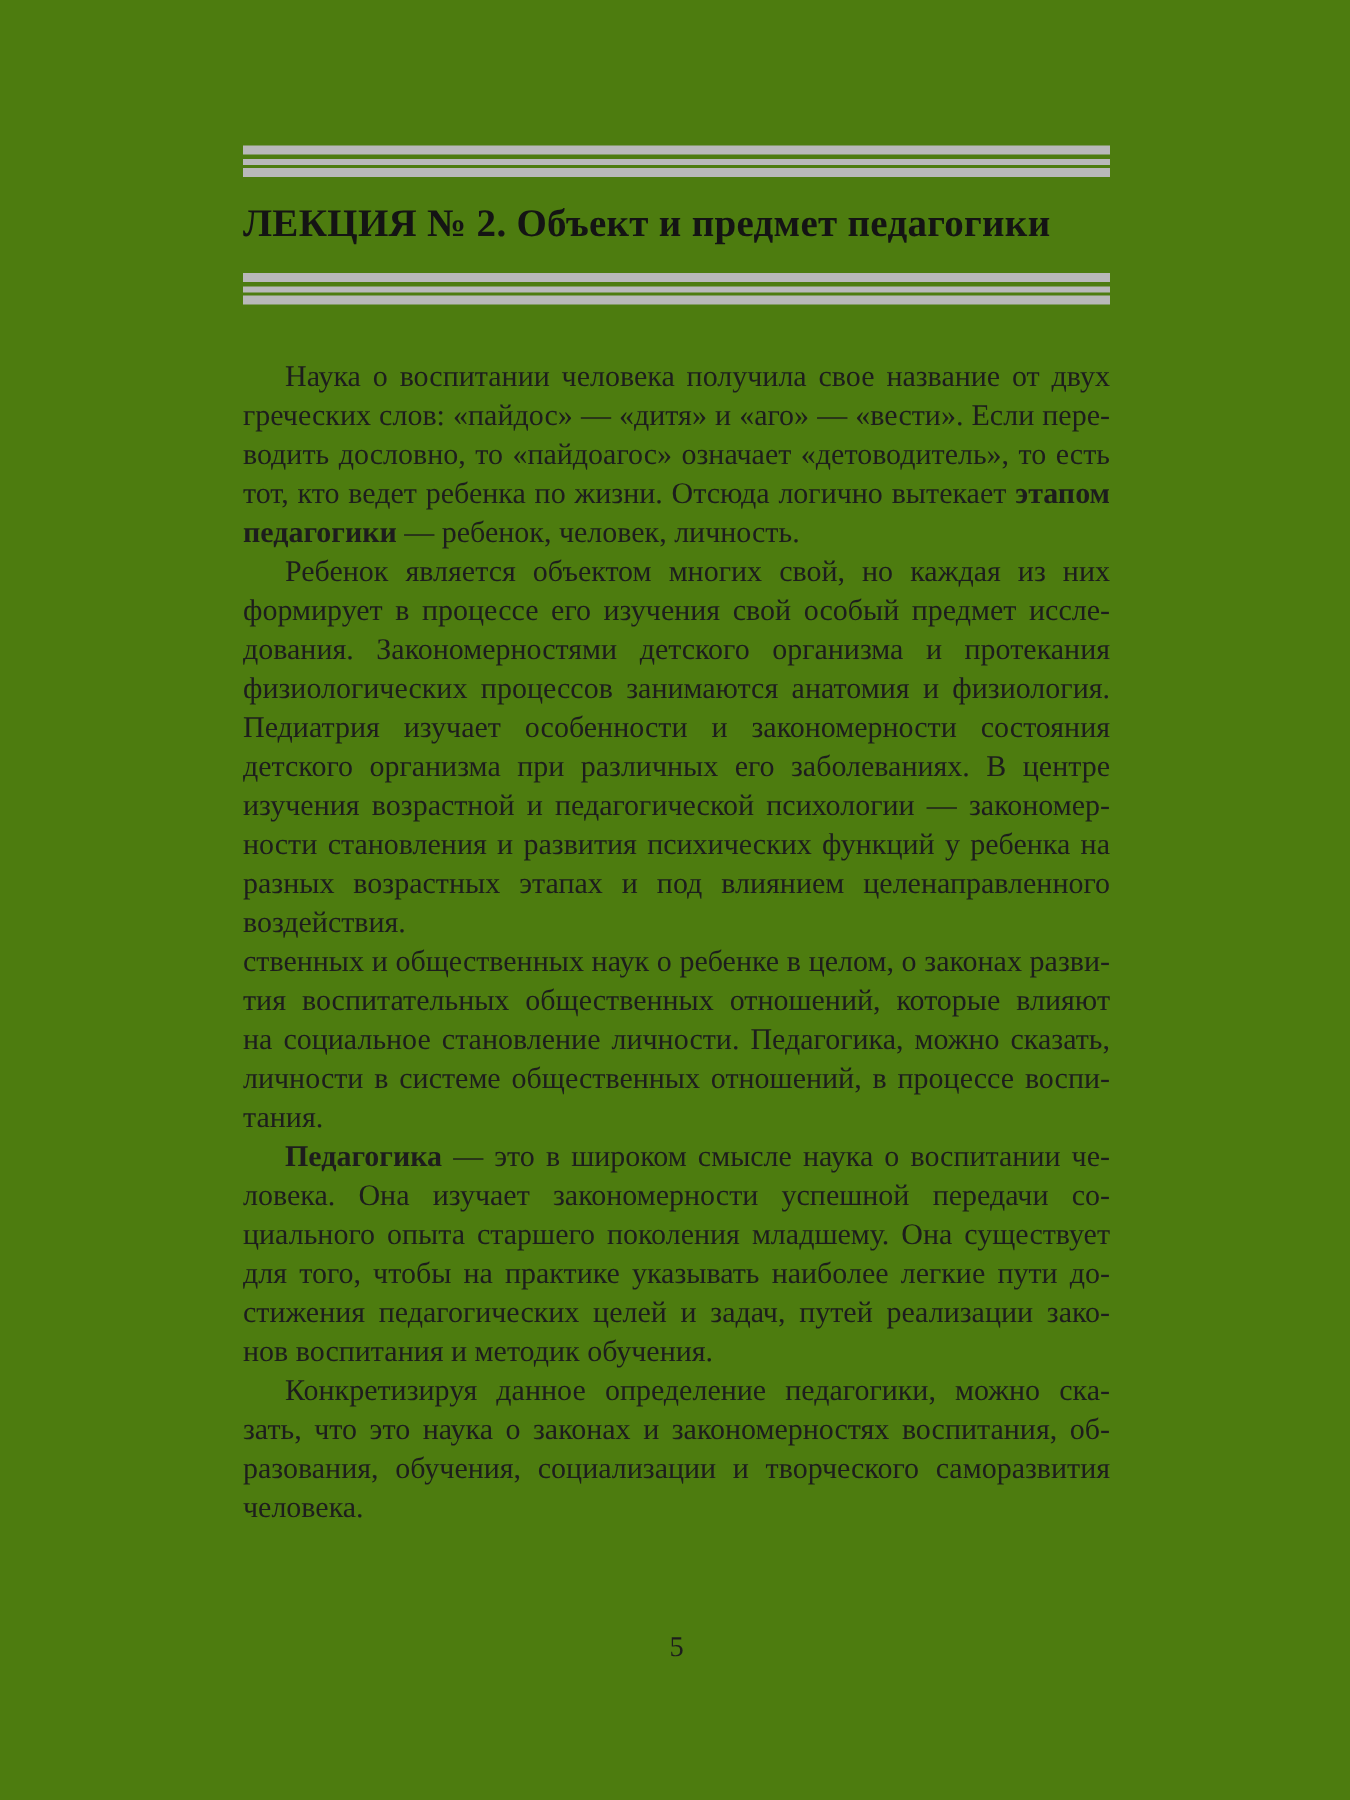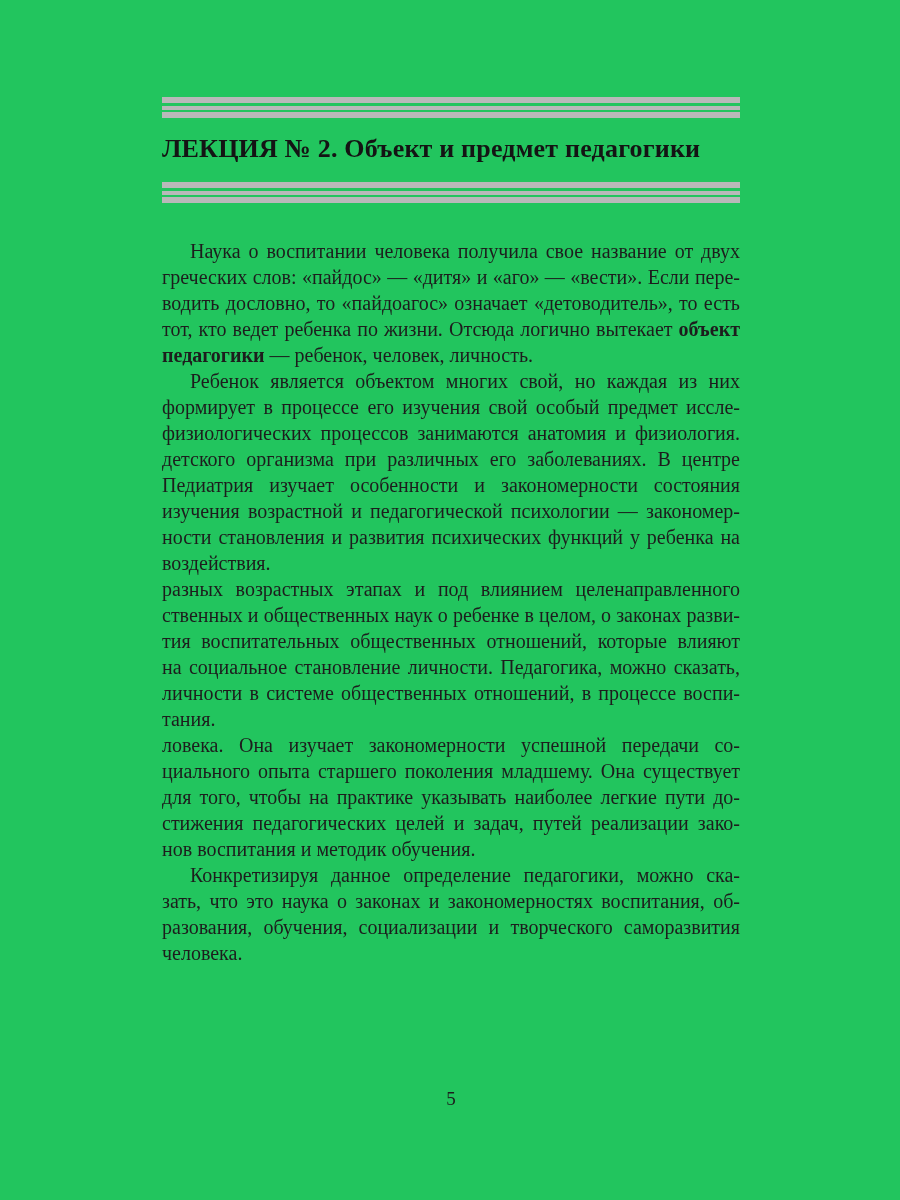--- a/index.html
+++ b/index.html
@@ -4,21 +4,21 @@
 <style>
   html, body {
     margin: 0;
     padding: 0;
     background: #ffffff;
   }
   .page {
     position: relative;
     width: 900px;
     height: 1200px;
-    background: #22c55e;
+    background: #4d7c0f;
     overflow: hidden;
     font-family: "Liberation Serif", serif;
     color: var(--text-color, #1d1d1d);
   }
   .content {
     position: absolute;
     left: 162px;
     top: 97px;
     width: 578px;
   }
@@ -81,42 +81,44 @@
       <div class="rule-bar"></div>
       <div class="rule-bar mid"></div>
       <div class="rule-bar"></div>
     </div>
 
     <div class="page-body">
         <div class="paragraph">
           <div class="line first"><span>Наука о воспитании человека получила свое название от двух</span></div>
           <div class="line"><span>греческих слов: «пайдос» — «дитя» и «аго» — «вести». Если пере-</span></div>
           <div class="line"><span>водить дословно, то «пайдоагос» означает «детоводитель», то есть</span></div>
-          <div class="line"><span>тот, кто ведет ребенка по жизни. Отсюда логично вытекает </span><span class="bold">объект</span></div>
+          <div class="line"><span>тот, кто ведет ребенка по жизни. Отсюда логично вытекает </span><span class="bold">этапом</span></div>
           <div class="line last"><span class="bold">педагогики</span><span> — ребенок, человек, личность.</span></div>
         </div>
         <div class="paragraph">
           <div class="line first"><span>Ребенок является объектом многих свой, но каждая из них</span></div>
           <div class="line"><span>формирует в процессе его изучения свой особый предмет иссле-</span></div>
+          <div class="line"><span>дования. Закономерностями детского организма и протекания</span></div>
           <div class="line"><span>физиологических процессов занимаются анатомия и физиология.</span></div>
+          <div class="line"><span>Педиатрия изучает особенности и закономерности состояния</span></div>
           <div class="line"><span>детского организма при различных его заболеваниях. В центре</span></div>
-          <div class="line"><span>Педиатрия изучает особенности и закономерности состояния</span></div>
           <div class="line"><span>изучения возрастной и педагогической психологии — закономер-</span></div>
           <div class="line"><span>ности становления и развития психических функций у ребенка на</span></div>
+          <div class="line"><span>разных возрастных этапах и под влиянием целенаправленного</span></div>
           <div class="line last"><span>воздействия.</span></div>
-          <div class="line"><span>разных возрастных этапах и под влиянием целенаправленного</span></div>
         </div>
         <div class="paragraph">
           <div class="line"><span>ственных и общественных наук о ребенке в целом, о законах разви-</span></div>
           <div class="line"><span>тия воспитательных общественных отношений, которые влияют</span></div>
           <div class="line"><span>на социальное становление личности. Педагогика, можно сказать,</span></div>
           <div class="line"><span>личности в системе общественных отношений, в процессе воспи-</span></div>
           <div class="line last"><span>тания.</span></div>
         </div>
         <div class="paragraph">
+          <div class="line first"><span class="bold">Педагогика</span><span> — это в широком смысле наука о воспитании че-</span></div>
           <div class="line"><span>ловека. Она изучает закономерности успешной передачи со-</span></div>
           <div class="line"><span>циального опыта старшего поколения младшему. Она существует</span></div>
           <div class="line"><span>для того, чтобы на практике указывать наиболее легкие пути до-</span></div>
           <div class="line"><span>стижения педагогических целей и задач, путей реализации зако-</span></div>
           <div class="line last"><span>нов воспитания и методик обучения.</span></div>
         </div>
         <div class="paragraph">
           <div class="line first"><span>Конкретизируя данное определение педагогики, можно ска-</span></div>
           <div class="line"><span>зать, что это наука о законах и закономерностях воспитания, об-</span></div>
           <div class="line"><span>разования, обучения, социализации и творческого саморазвития</span></div>

